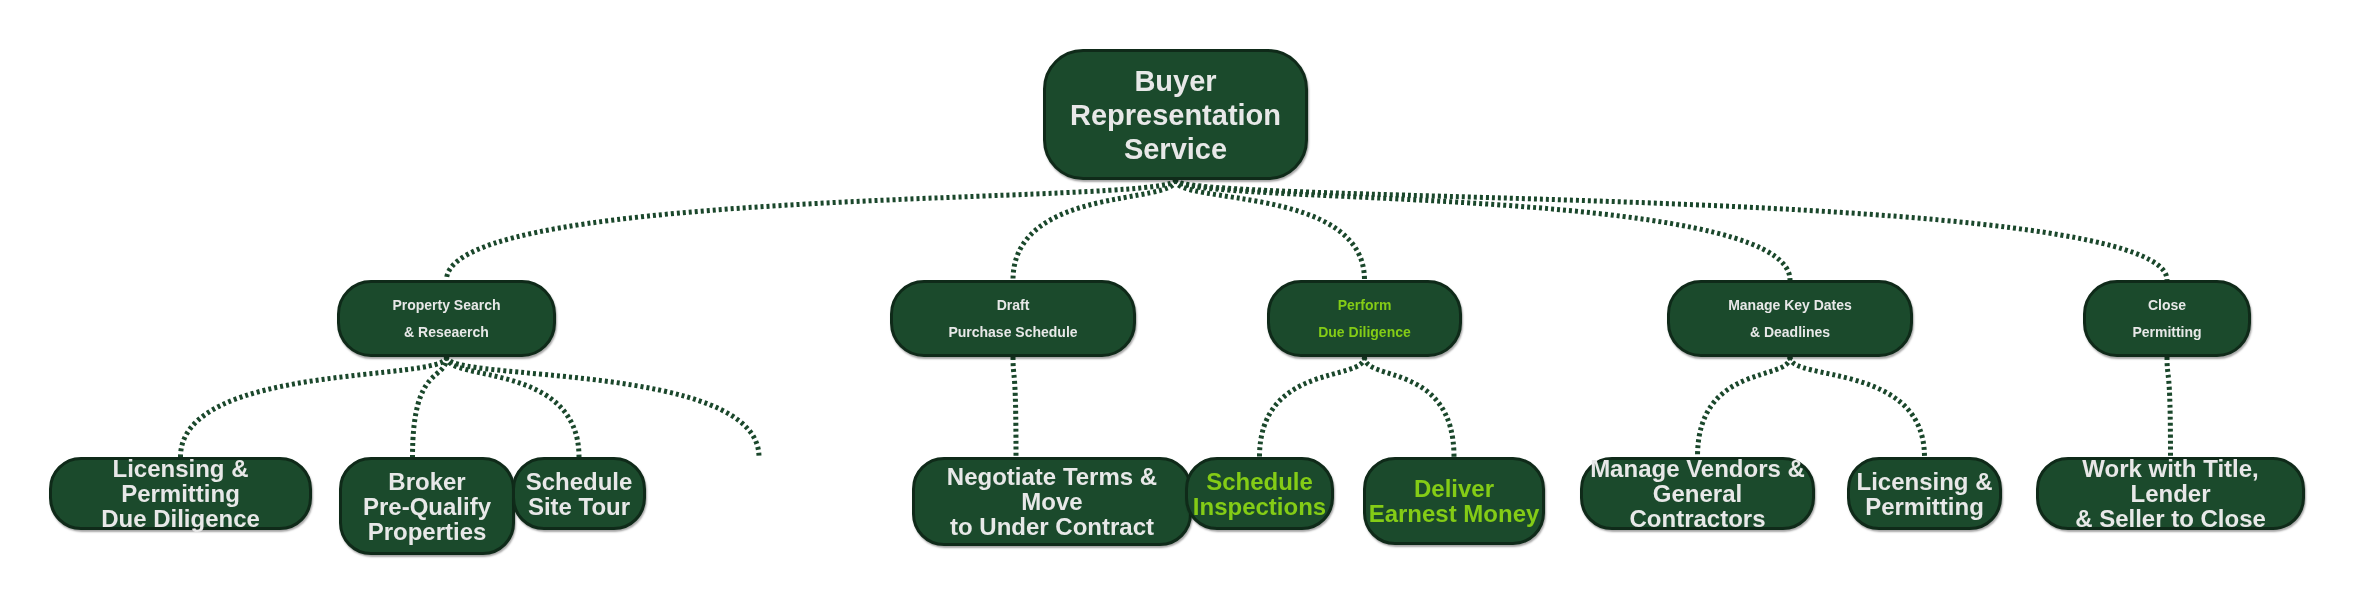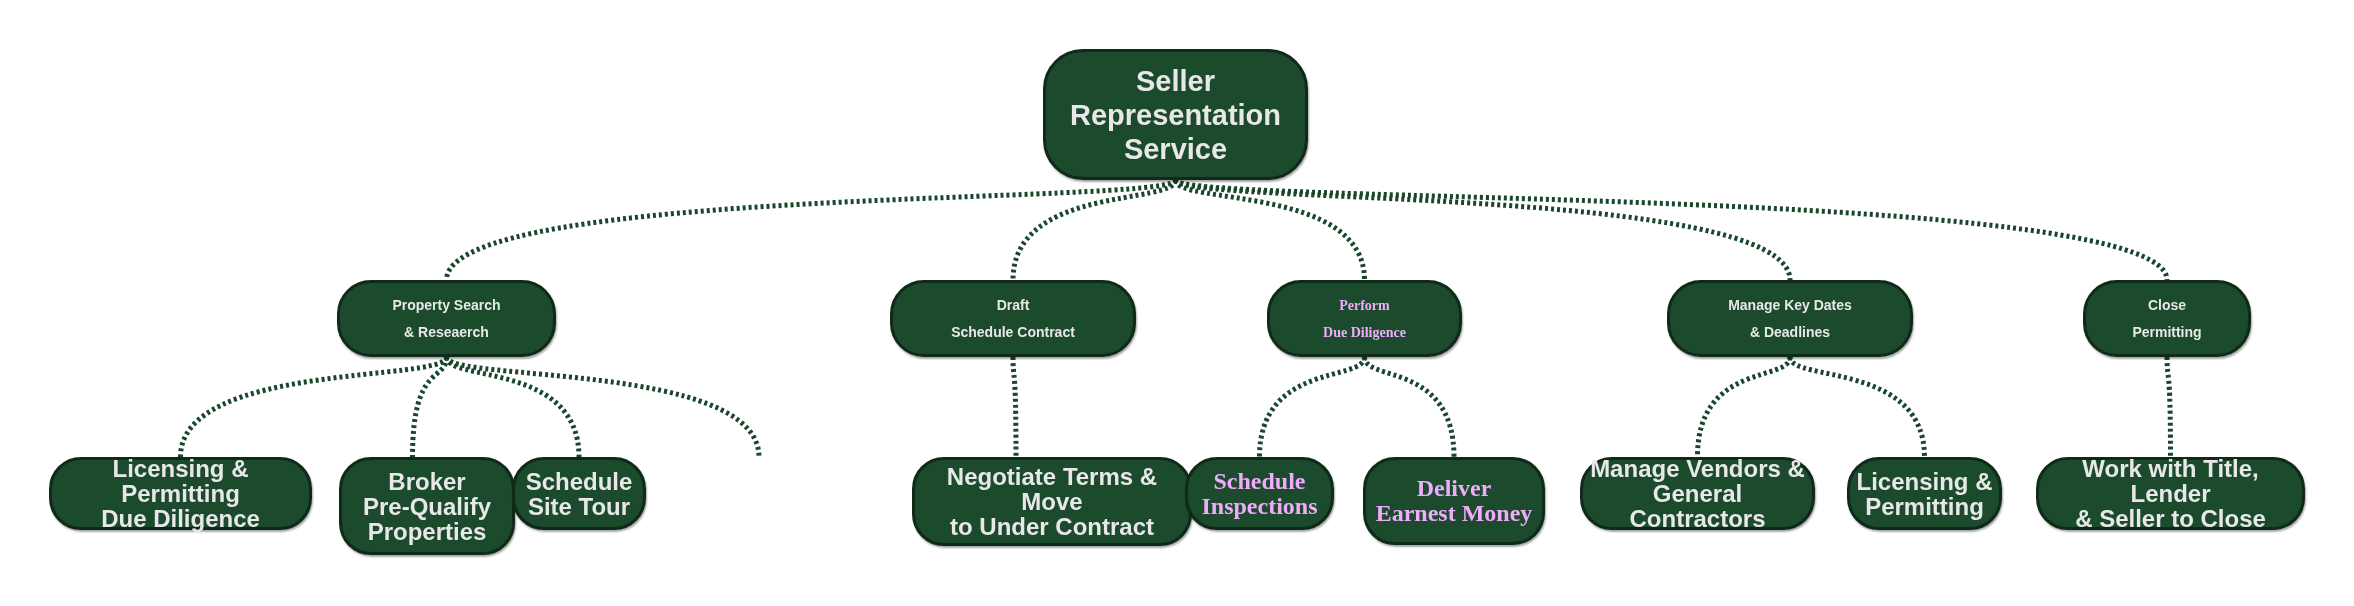--- a/index.html
+++ b/index.html
@@ -14,21 +14,21 @@
       border: 3px solid #0f2a19;
       box-shadow: 1px 2px 2px rgba(0,0,0,0.35);
       display: flex; align-items: center; justify-content: center;
       text-align: center; color: #e8e8e8; font-weight: bold;
       cursor: pointer;
     }
     .node span { display: block; white-space: pre-line; }
     .root { border-radius: 40px; font-size: 29px; line-height: 34px; }
     .l1 { border-radius: 34px; font-size: 14px; line-height: 27px; }
     .l2 { border-radius: 32px; font-size: 24px; line-height: 25px; }
-    .dim { color: #f0abfc; font-family: Liberation Serif, serif; }
+    .dim { color: #84cc16; }
   </style>
 </head>
 <body>
 
 <div id="diagram">
   <svg class="connectors" id="conn-svg">
       <path d="M 1175.5 180 C 1175.5 205, 446.5 185, 446.5 280"></path>
       <path d="M 1175.5 180 C 1175.5 205, 1013 185, 1013 280"></path>
       <path d="M 1175.5 180 C 1175.5 205, 1364.5 185, 1364.5 280"></path>
       <path d="M 1175.5 180 C 1175.5 205, 1790 185, 1790 280"></path>
@@ -39,32 +39,32 @@
       <path d="M 446.5 357 C 446.5 382, 759 362, 759 457"></path>
       <path d="M 1013 357 C 1013 382, 1016 362, 1016 457"></path>
       <path d="M 1364.5 357 C 1364.5 382, 1259.5 362, 1259.5 457"></path>
       <path d="M 1364.5 357 C 1364.5 382, 1454 362, 1454 457"></path>
       <path d="M 1790 357 C 1790 382, 1697.5 362, 1697.5 457"></path>
       <path d="M 1790 357 C 1790 382, 1924.5 362, 1924.5 457"></path>
       <path d="M 2167 357 C 2167 382, 2170.5 362, 2170.5 457"></path>
     </svg>
 
   <div class="node root" id="n-root" style="left:1043px; top:49px; width:265px; height:131px;">
-    <span>Seller
+    <span>Buyer
 Representation
 Service</span>
   </div>
 
   <div class="node l1" id="n-property-search" style="left:337px; top:280px; width:219px; height:77px;">
     <span>Property Search
 &amp; Reseaerch</span>
   </div>
   <div class="node l1" id="n-draft-purchase-contract" style="left:890px; top:280px; width:246px; height:77px;">
     <span>Draft
-Schedule Contract</span>
+Purchase Schedule</span>
   </div>
   <div class="node l1 dim" id="n-perform-due-diligence" style="left:1267px; top:280px; width:195px; height:77px;">
     <span>Perform
 Due Diligence</span>
   </div>
   <div class="node l1" id="n-manage-key-dates" style="left:1667px; top:280px; width:246px; height:77px;">
     <span>Manage Key Dates
 &amp; Deadlines</span>
   </div>
   <div class="node l1" id="n-close-transaction" style="left:2083px; top:280px; width:168px; height:77px;">

